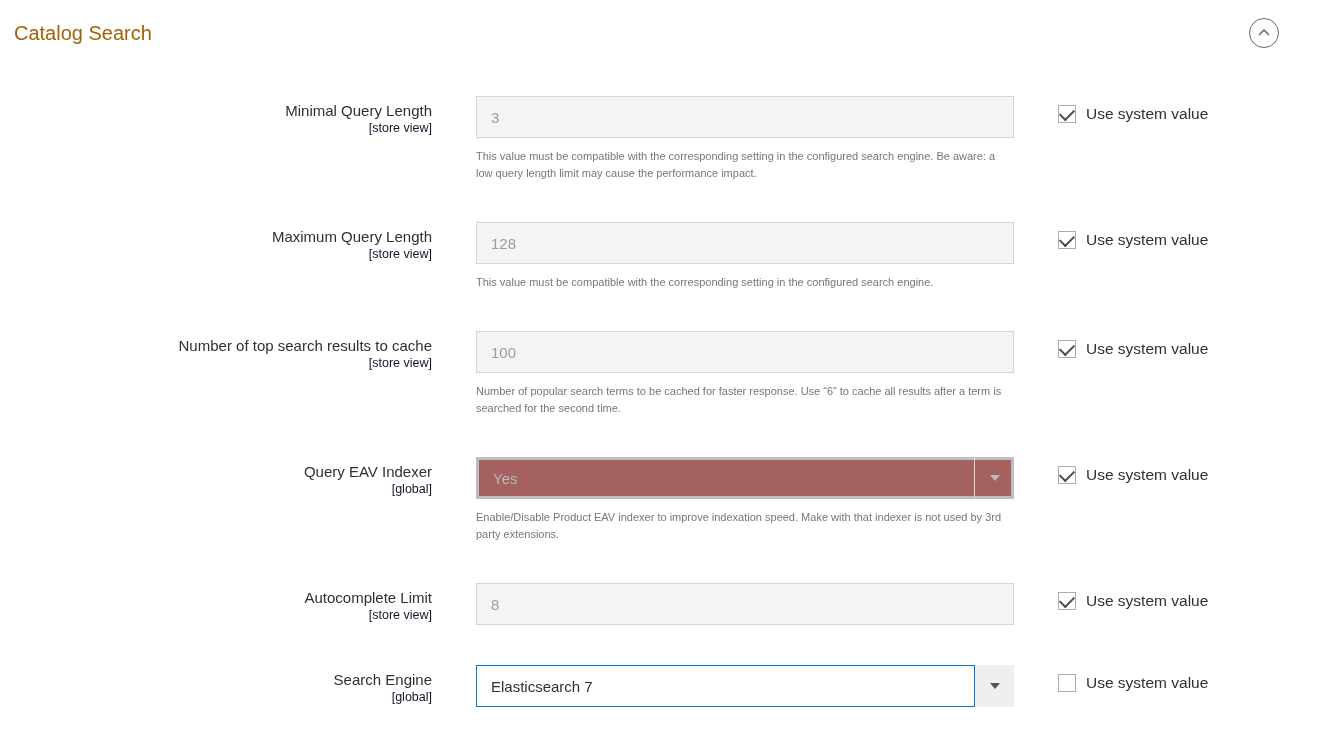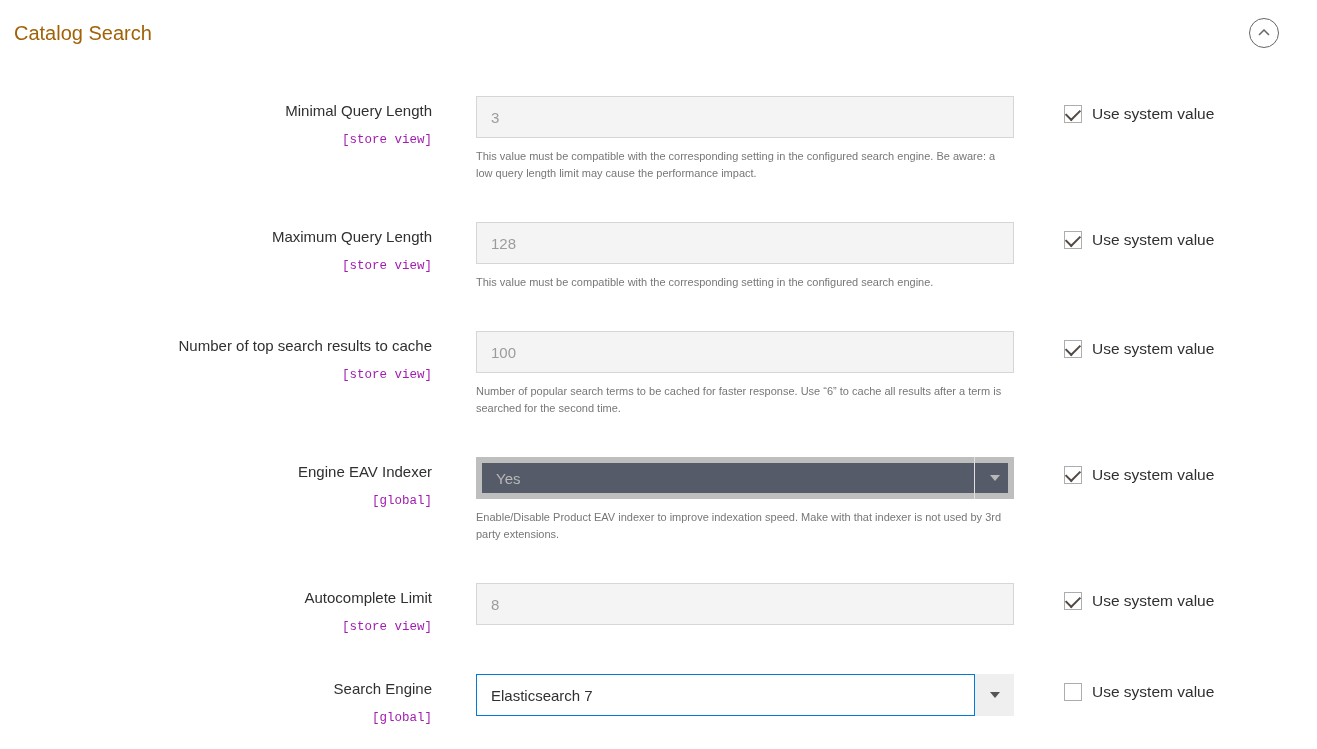--- a/index.html
+++ b/index.html
@@ -50,23 +50,22 @@
     text-align: right;
     padding-top: 6px;
   }
   .field-label {
     font-size: 15px;
     color: #303030;
     line-height: 1.2;
   }
   .field-scope {
     font-size: 12.5px;
-    color: #a21caf;
-    margin-top: 13px;
-    font-family: Liberation Mono, monospace;
+    color: #0f172a;
+    margin-top: 1px;
   }
   .control-cell {}
   .text-input, .select {
     width: 100%;
     height: 42px;
     font-size: 15px;
     padding: 0 14px;
     border: 1px solid #adadad;
     background: #fff;
     color: #303030;
@@ -84,23 +83,23 @@
   .select {
     appearance: none;
     -webkit-appearance: none;
     padding-right: 44px;
     background: #fff;
   }
   .select.active {
     border: 1px solid #007bdb;
   }
   .select[disabled] {
-    background: #0f172a;
+    background: #7f1d1d;
     color: #9c9c9c;
-    border: 6px solid #a3a3a3;
+    border: 3px solid #a3a3a3;
   }
   .select-arrow {
     position: absolute;
     right: 0;
     top: 0;
     width: 40px;
     height: 42px;
     display: flex;
     align-items: center;
     justify-content: center;
@@ -113,21 +112,20 @@
   .field-note {
     font-size: 11px;
     color: #777;
     margin-top: 10px;
     line-height: 1.55;
   }
   .use-cell {
     display: flex;
     align-items: center;
     padding-top: 9px;
-    margin-left: 6px;
   }
   .checkbox {
     width: 18px;
     height: 18px;
     border: 1px solid #adadad;
     margin-right: 10px;
     display: inline-flex;
     align-items: center;
     justify-content: center;
     background: #fff;
@@ -201,21 +199,21 @@
       <div class="field-note">Number of popular search terms to be cached for faster response. Use “6” to cache all results after a term is searched for the second time.</div>
     </div>
     <div class="use-cell">
       <span class="checkbox checked"></span>
       <span class="use-label">Use system value</span>
     </div>
   </div>
 
   <div class="field-row">
     <div class="label-cell">
-      <div class="field-label">Engine EAV Indexer</div>
+      <div class="field-label">Query EAV Indexer</div>
       <div class="field-scope">[global]</div>
     </div>
     <div class="control-cell">
       <div class="select-wrap">
         <select class="select" disabled="">
           <option>Yes</option>
         </select>
         <span class="select-arrow disabled">
           <svg width="10" height="6" viewBox="0 0 10 6">
               <path d="M0 0 L5 6 L10 0 Z" fill="#b8b8b8"></path>

